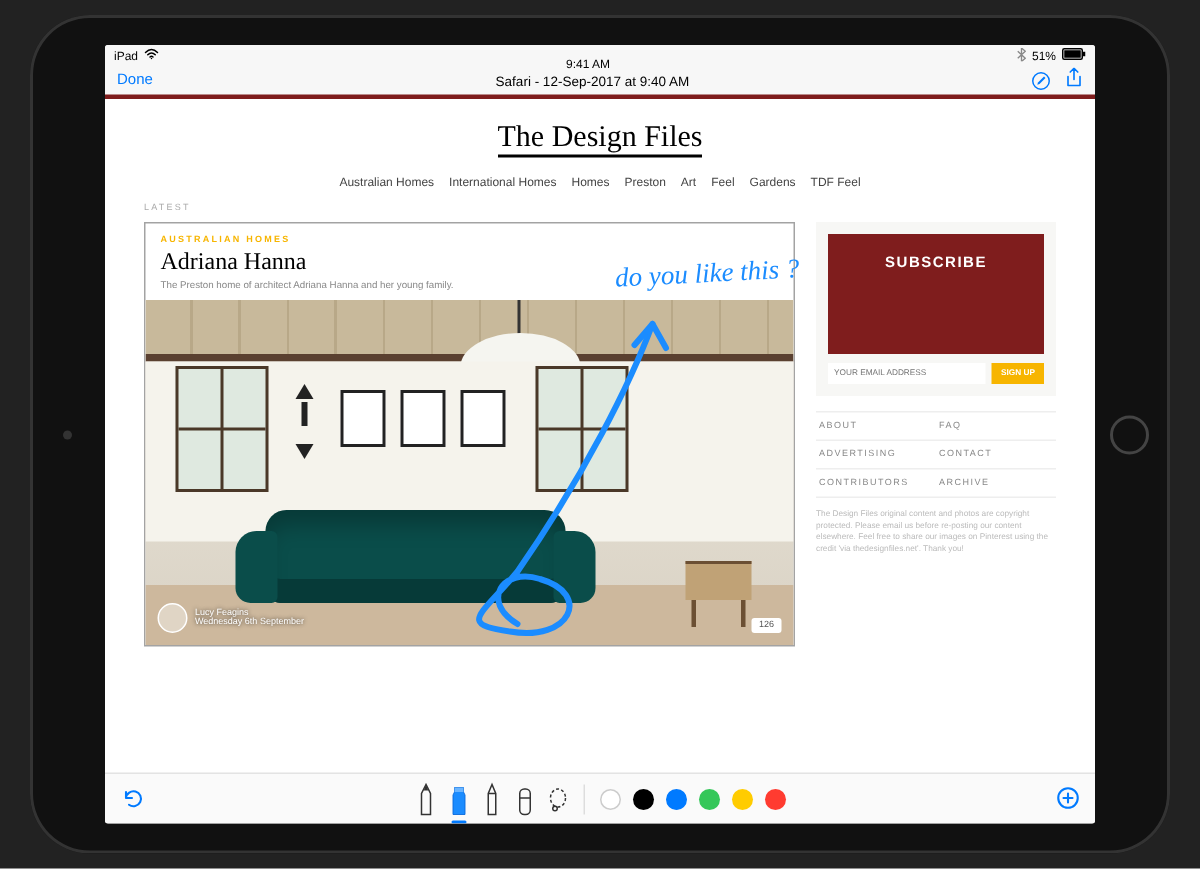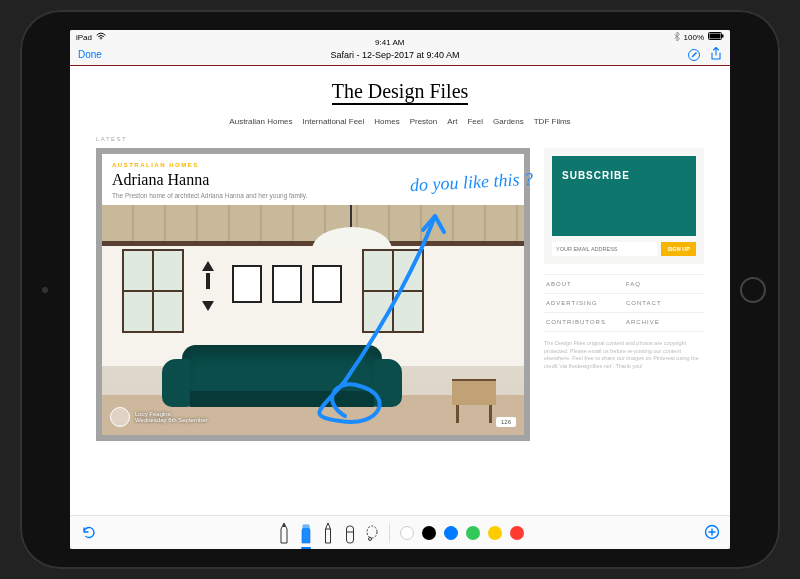--- a/index.html
+++ b/index.html
@@ -44,21 +44,21 @@
     display: flex; align-items: center; justify-content: space-between;
     padding: 0 6px; font-size: 8px; color: #000;
     background: #f7f7f7;
   }
   .status-bar .left, .status-bar .right { display:flex; align-items:center; gap:4px;}
   .status-bar .center { font-weight: 400; margin-top: 10px; }
   
   .markup-nav {
     height: 22px; display:flex; align-items:center; justify-content:space-between;
     padding: 0 8px; font-size: 10px;
-    border-bottom: 1px solid #7f1d1d;
+    border-bottom: 3px solid #7f1d1d;
     background:#f7f7f7;
   }
   .markup-nav .title { color:#000; font-weight:500; font-size:9px;}
   .markup-nav .done { color:#007aff; font-weight:500;}
   .markup-nav .actions { display:flex; gap:10px; align-items:center;}
   .markup-nav .markup-icon {
     width:12px;height:12px;border:1.5px solid #007aff;border-radius:50%;
     display:flex;align-items:center;justify-content:center;font-size:8px;color:#007aff;
     font-weight:bold;
   }
@@ -83,21 +83,21 @@
   .sitenav span{ cursor:pointer; }
   .content {
     display:flex; gap:14px; padding: 2px 26px 0;
   }
   .latest-label{
     font-size:6px;letter-spacing:1.5px;color:#aaa;text-transform:uppercase;
     padding: 0 0 4px 26px;
   }
   .article {
     flex: 1 1 auto;
-    border:6px solid #a3a3a3;
+    border:1px solid #a3a3a3;
   }
   .article-head{ padding:8px 10px 6px; }
   .category{
     color:#f7b500;font-size:6px;letter-spacing:1.5px;font-weight:600;
   }
   .article-title{
     font-family: Georgia, serif; font-size:16px; margin-top:3px;
   }
   .article-sub{
     font-size:6.5px;color:#888;margin-top:3px;
@@ -146,21 +146,21 @@
   }
   .avatar{width:20px;height:20px;border-radius:50%;background:#e0d5c5;border:1px solid #fff;}
   .author-text{color:#fff;font-size:6px;text-shadow:0 0 3px rgba(0,0,0,.8);}
   .count-badge{position:absolute;right:8px;bottom:8px;background:#fff;color:#555;
     font-size:6px;padding:2px 5px;border-radius:2px;}
   .sidebar{ width:160px; flex:0 0 160px; }
   .subscribe-box{
     background:#f7f7f5;padding:8px;
   }
   .subscribe-inner{
-    background:#0f766e;padding:14px 10px 10px;text-align:left;height:80px;position:relative;
+    background:#7f1d1d;padding:14px 10px 10px;text-align:center;height:80px;position:relative;
   }
   .sub-title{color:#fff;font-weight:800;font-size:10px;letter-spacing:1px;}
   .sub-now{color:#f7b500;font-weight:800;font-size:10px;letter-spacing:1px;}
   .sub-dot{display:inline-block;width:4px;height:4px;background:#f7b500;border-radius:50%;margin-left:3px;vertical-align:middle;}
   .sub-line{display:inline-block;width:24px;height:2px;background:#f7b500;margin-left:4px;vertical-align:middle;}
   .sub-form{display:flex;margin-top:6px;gap:4px;}
   .sub-input{flex:1;background:#fff;font-size:5.5px;color:#f7b500;padding:4px;border:none;}
   .sub-btn{background:#f7b500;color:#fff;font-size:5.5px;font-weight:700;padding:4px 6px;border:none;}
   .footer-links{
     margin-top:10px;display:grid;grid-template-columns:1fr 1fr;
@@ -222,21 +222,21 @@
             </svg>
         </span>
       </div>
       <div class="center">9:41 AM</div>
       <div class="right">
         <span>
           <svg width="6" height="9" viewBox="0 0 6 9">
               <path d="M3 0 V9 M3 0 L5.5 2.2 L0.5 6.8 M3 9 L5.5 6.8 L0.5 2.2" stroke="#888" stroke-width="0.9" fill="none"></path>
             </svg>
         </span>
-        <span>100%</span>
+        <span>51%</span>
         <span>
           <svg width="16" height="8" viewBox="0 0 16 8">
               <rect x="0.5" y="0.5" width="13" height="7" rx="1" fill="none" stroke="#000"></rect>
               <rect x="1.5" y="1.5" width="11" height="5" fill="#000"></rect>
               <rect x="14" y="2.5" width="1.5" height="3" fill="#000"></rect>
             </svg>
         </span>
       </div>
     </div>
 
@@ -254,27 +254,27 @@
               <path d="M6 1 V8 M3.5 3 L6 0.5 L8.5 3 M2 6 V12 H10 V6" stroke="#007aff" stroke-width="1.1" fill="none" stroke-linecap="round" stroke-linejoin="round"></path>
             </svg>
         </span>
       </span>
     </div>
 
     <div class="page">
       <div class="logo-wrap"><span class="logo">The Design Files</span></div>
       <div class="sitenav">
         <span>Australian Homes</span>
-        <span>International Feel</span>
+        <span>International Homes</span>
         <span>Homes</span>
         <span>Preston</span>
         <span>Art</span>
         <span>Feel</span>
         <span>Gardens</span>
-        <span>TDF Films</span>
+        <span>TDF Feel</span>
       </div>
       <div class="latest-label">LATEST</div>
       <div class="content">
         <div class="article">
           <div class="article-head">
             <div class="category">AUSTRALIAN HOMES</div>
             <div class="article-title">Adriana Hanna</div>
             <div class="article-sub">The Preston home of architect Adriana Hanna and her young family.</div>
           </div>
           <div class="photo">

